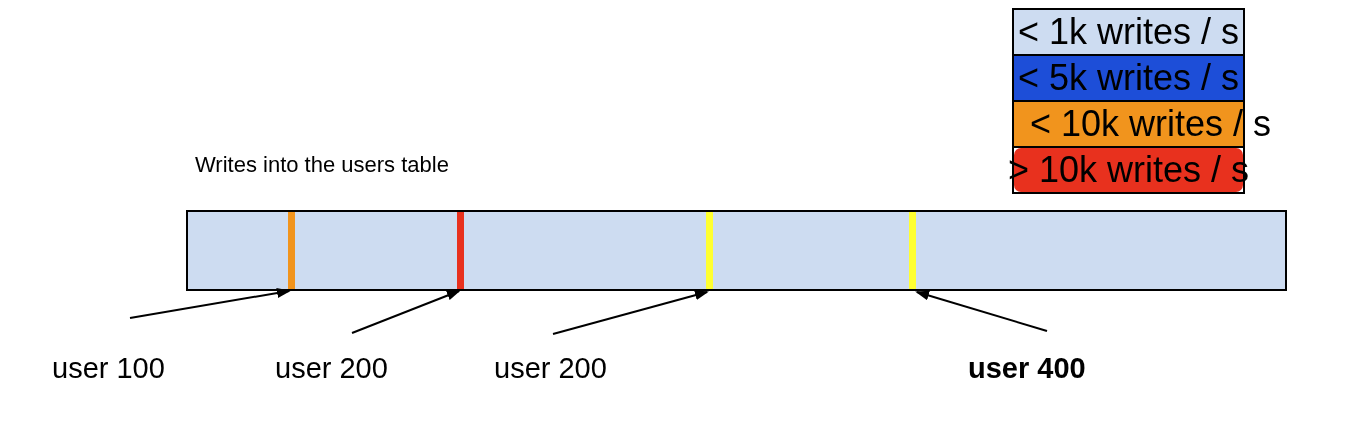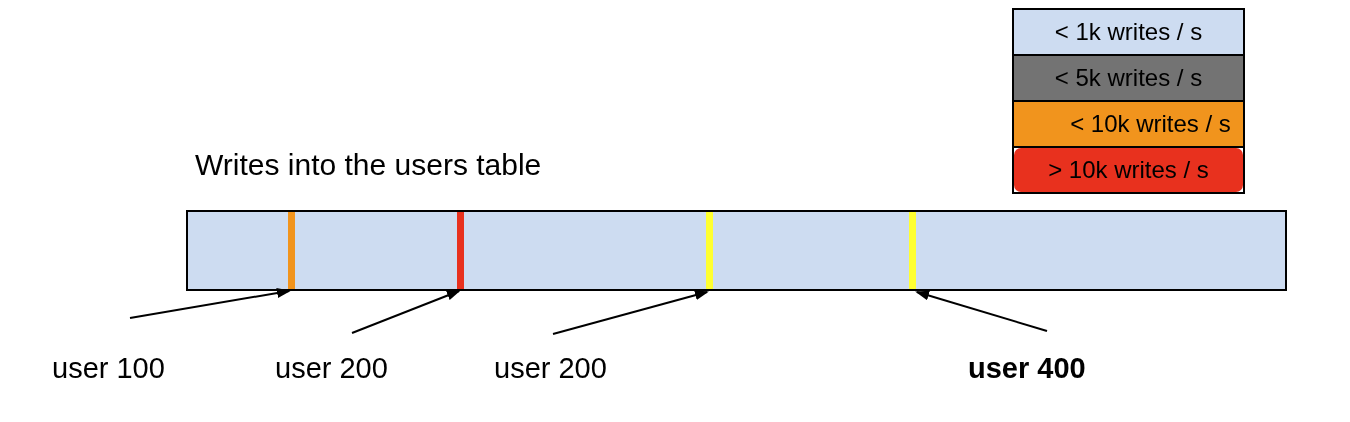--- a/index.html
+++ b/index.html
@@ -8,42 +8,42 @@
     width: 1350px;
     height: 422px;
     background: #ffffff;
     font-family: "Liberation Sans", sans-serif;
     overflow: hidden;
   }
   .title {
     position: absolute;
     left: 195px;
     top: 148px;
-    font-size: 30px;
+    font-size: 22px;
     line-height: 34px;
     color: #000000;
     white-space: nowrap;
   }
   .legend {
     position: absolute;
     left: 1012px;
     top: 8px;
     width: 229px;
     border: 2px solid #000000;
   }
   .legend-row {
     height: 44px;
     border-bottom: 2px solid #000000;
     display: flex;
     align-items: center;
     justify-content: center;
   }
   .legend-row:last-child { border-bottom: none; }
   .legend-label {
-    font-size: 24px;
+    font-size: 36px;
     color: #000000;
     white-space: nowrap;
   }
   .bar {
     position: absolute;
     left: 186px;
     top: 210px;
     width: 1097px;
     height: 77px;
     border: 2px solid #000000;
@@ -78,21 +78,21 @@
 <body>
 
 <div class="canvas">
 
   <div class="title">Writes into the users table</div>
 
   <div class="legend">
       <div class="legend-row" style="background: rgb(205, 220, 241);">
     <span class="legend-label">&lt; 1k writes / s</span>
   </div>
-      <div class="legend-row" style="background: #737373;">
+      <div class="legend-row" style="background: #1d4ed8;">
     <span class="legend-label">&lt; 5k writes / s</span>
   </div>
       <div class="legend-row" style="background: rgb(241, 148, 29); padding-left: 44px;">
     <span class="legend-label">&lt; 10k writes / s</span>
   </div>
       <div class="legend-row" style="background: rgb(232, 49, 30); border-radius: 7px;">
     <span class="legend-label">&gt; 10k writes / s</span>
   </div>
     </div>
 

